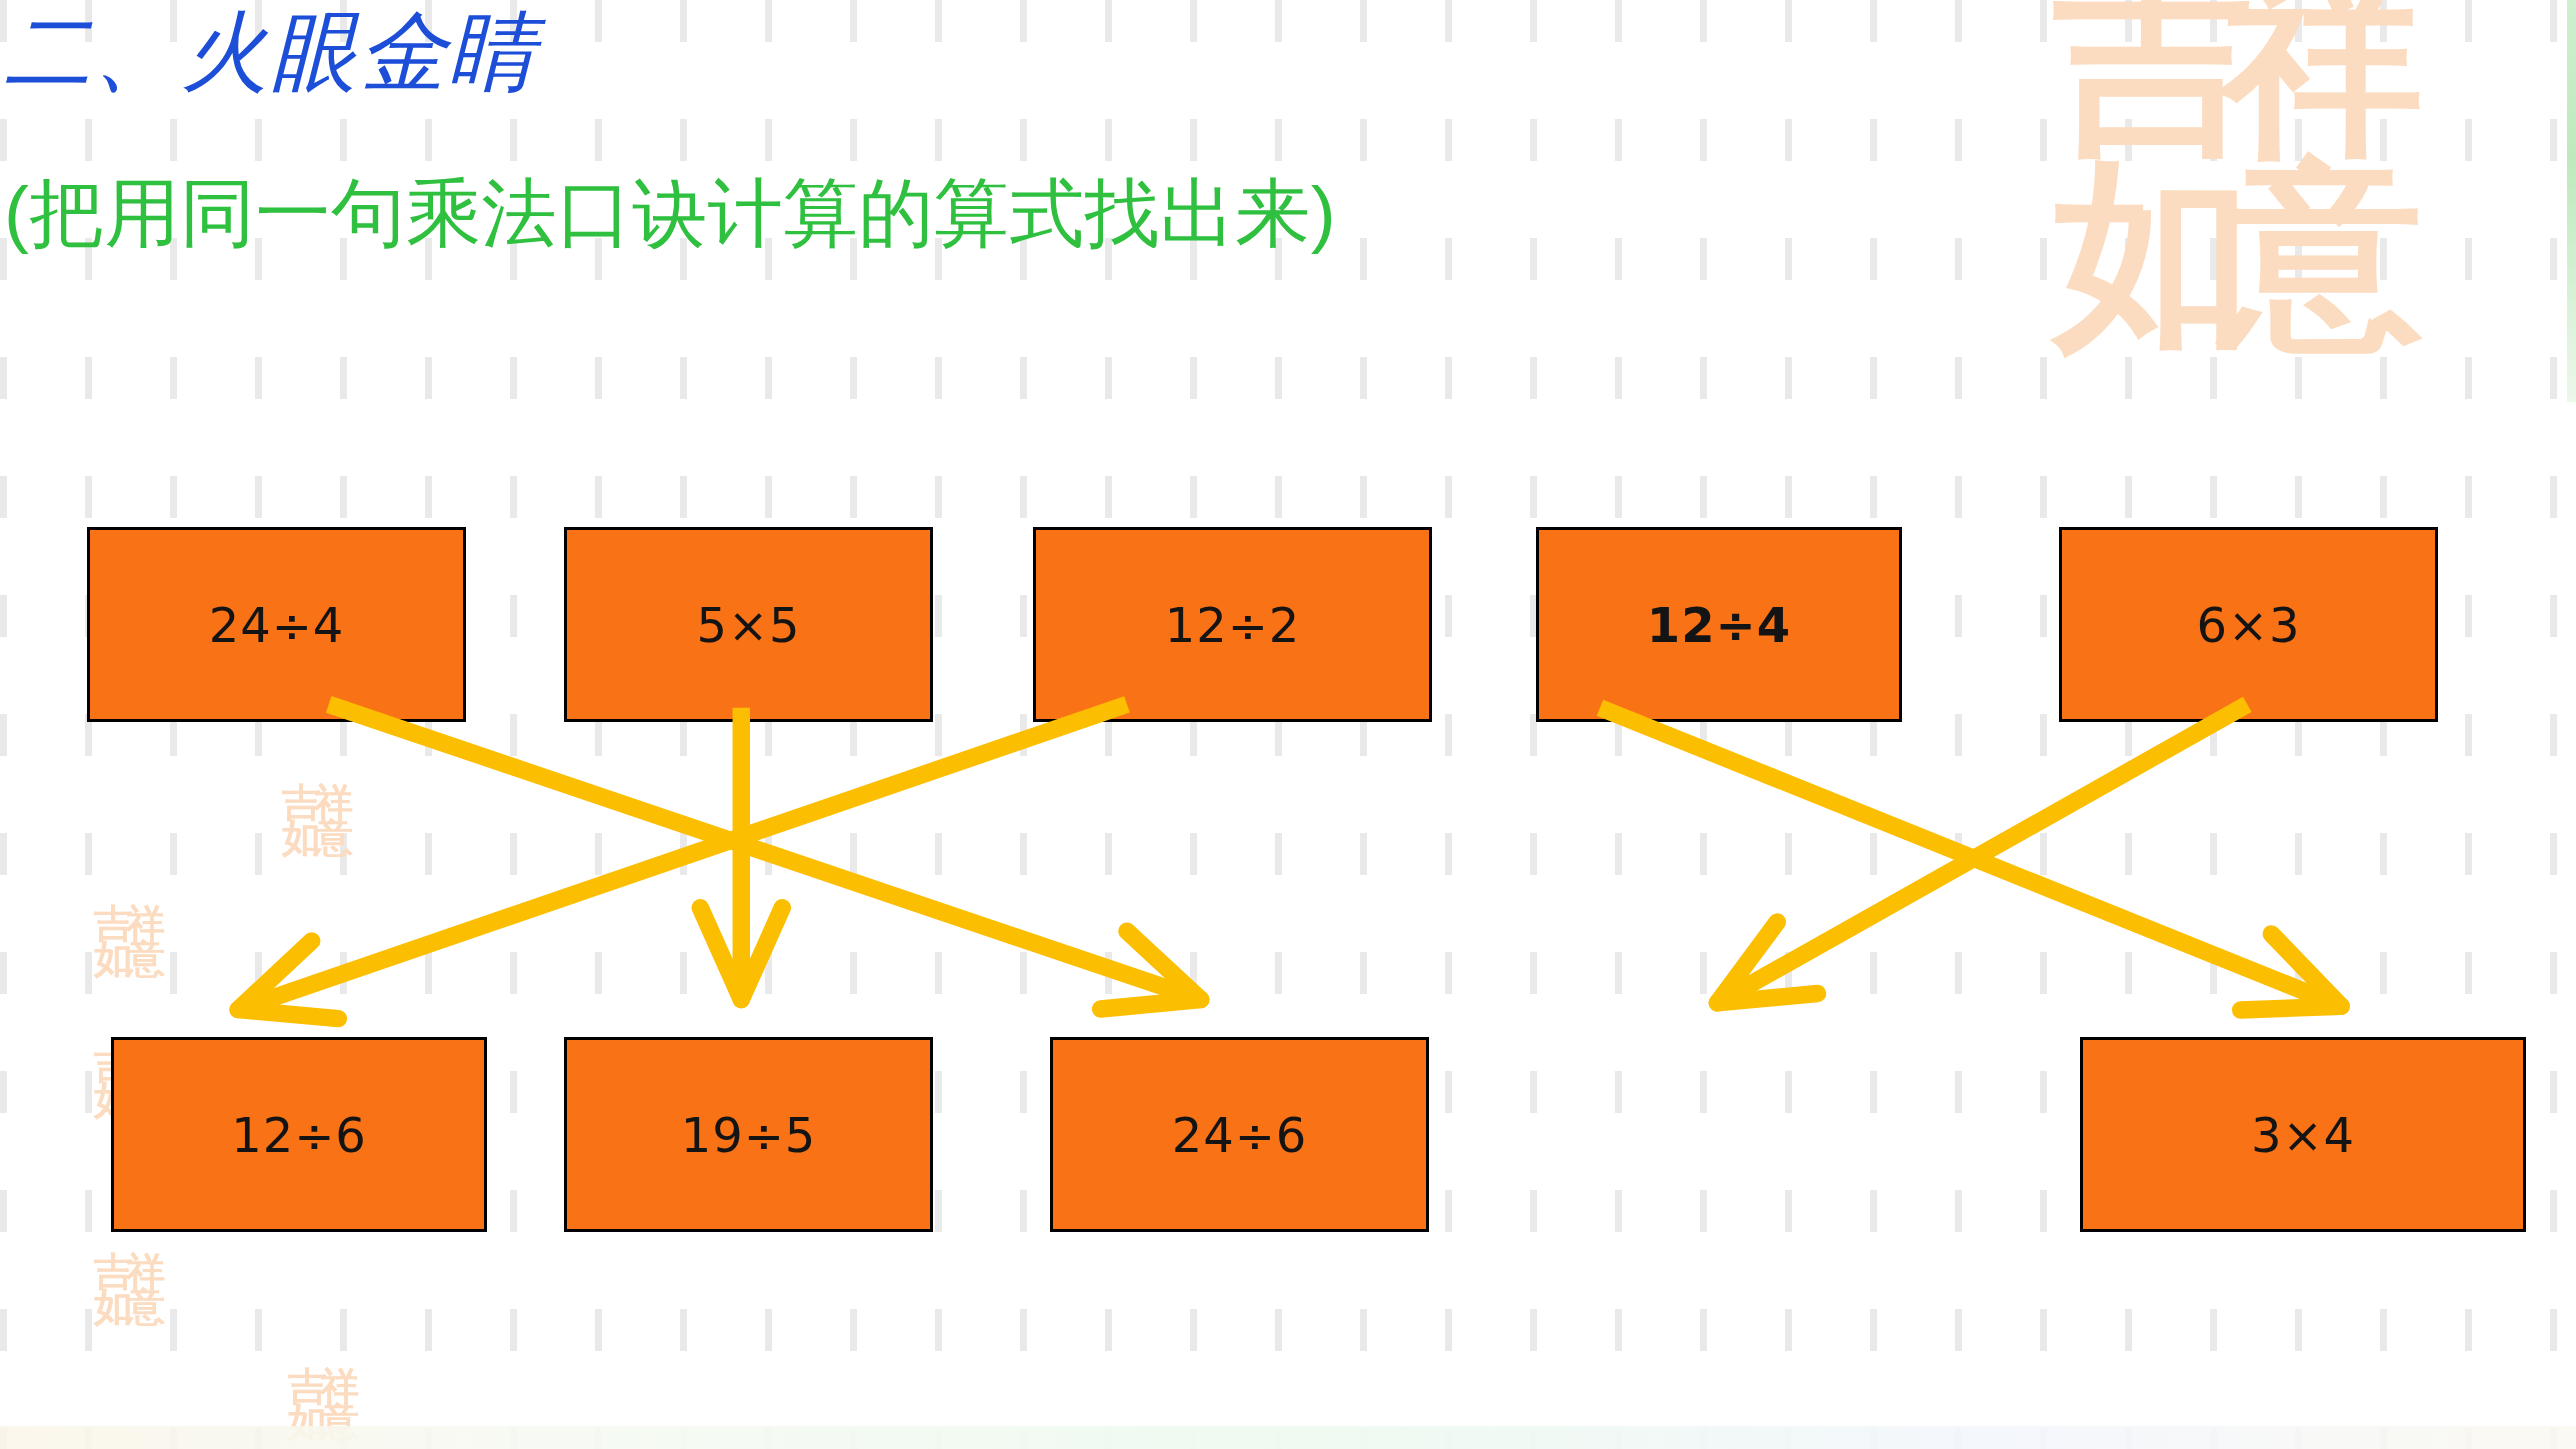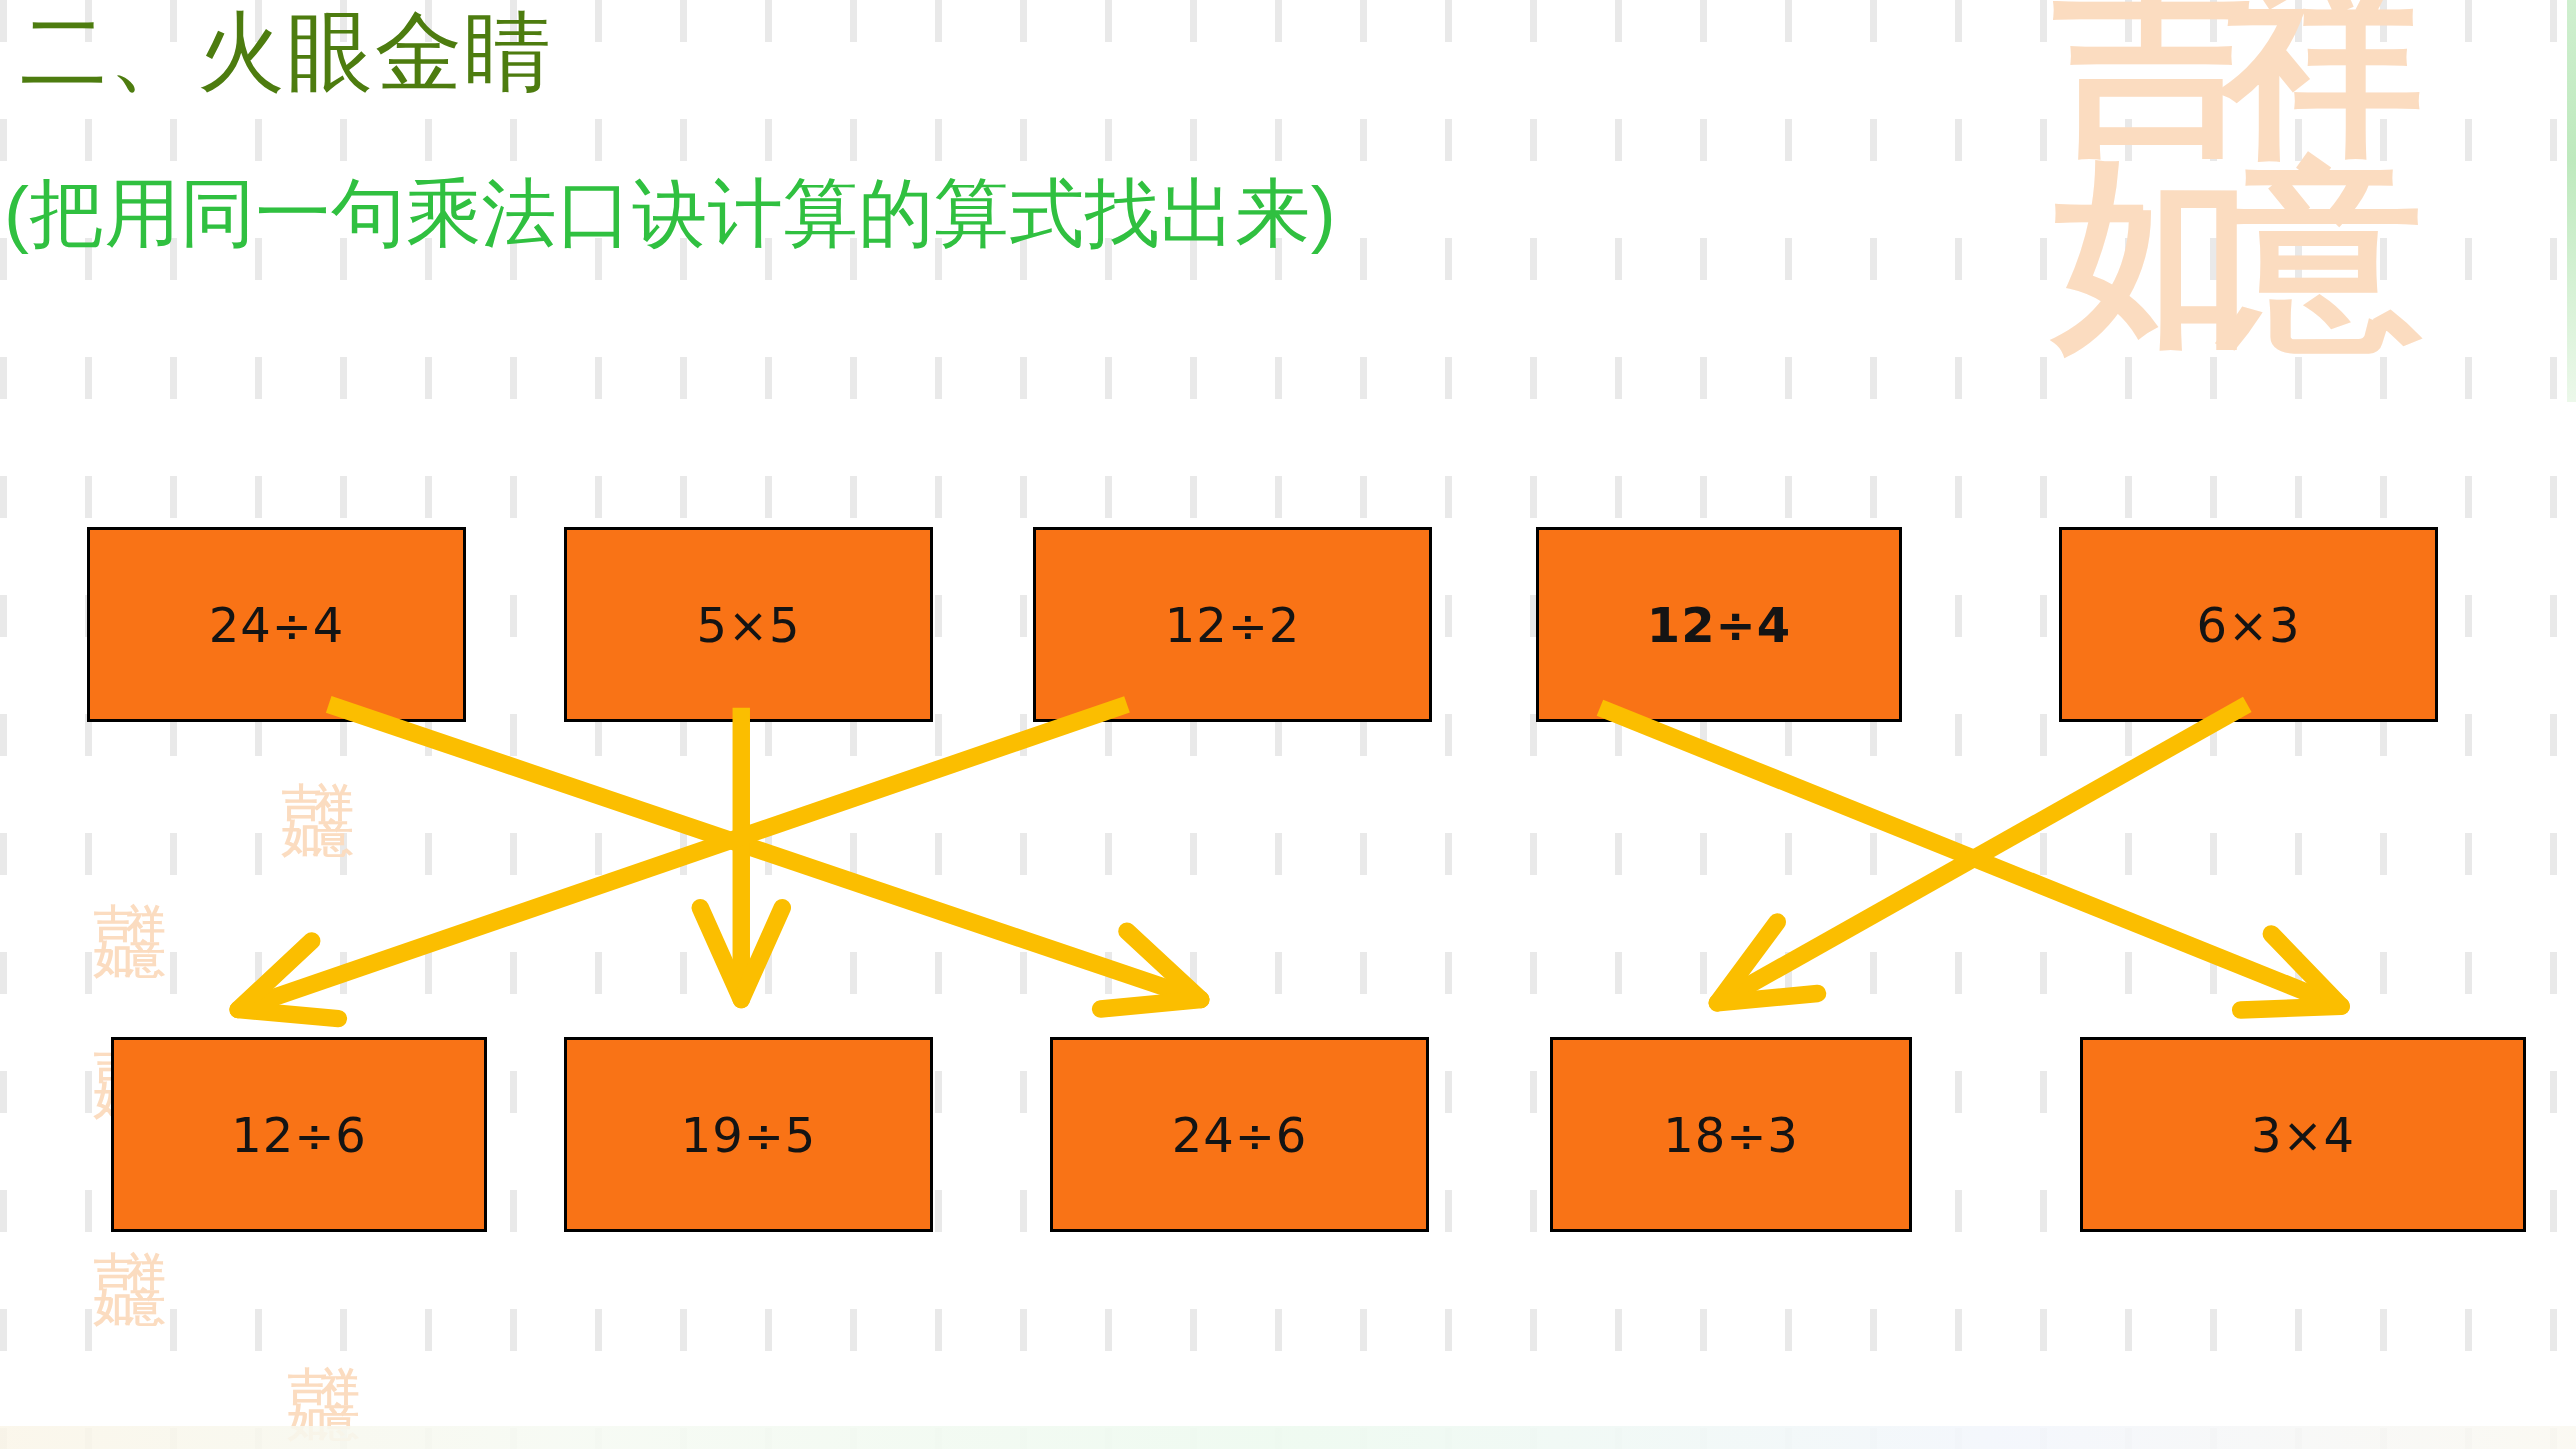--- a/index.html
+++ b/index.html
@@ -85,28 +85,29 @@
     background: linear-gradient(to bottom,
       rgba(168,226,168,0.55) 0%,
       rgba(168,226,168,0.75) 40%,
       rgba(200,235,195,0.35) 100%);
     pointer-events: none;
   }
 
   
   #title {
     position: absolute;
-    left: 20px;
+    left: 4px;
     top: 4px;
     font-size: 87px;
     line-height: 1.12;
-    color: #4d7c0f;
+    color: #1d4ed8;
     letter-spacing: 0.02em;
     white-space: nowrap;
     font-family: "DejaVu Sans", "Liberation Sans", sans-serif;
+    font-style: italic;
   }
   #subtitle {
     position: absolute;
     left: 4px;
     top: 172px;
     font-size: 75px;
     line-height: 1.1;
     color: #30C040;
     letter-spacing: 0.005em;
     white-space: nowrap;
@@ -163,21 +164,20 @@
 
   <div class="exp-box" style="left:87px;  top:506px;  width:379px; height:195px;">24÷4</div>
   <div class="exp-box" style="left:564px;  top:506px;  width:369px; height:195px;">5×5</div>
   <div class="exp-box" style="left:1033px; top:506px;  width:399px; height:195px;">12÷2</div>
   <div class="exp-box" style="left:1536px; top:506px;  width:366px; height:195px;font-weight:bold;">12÷4</div>
   <div class="exp-box" style="left:2059px; top:506px;  width:379px; height:195px;">6×3</div>
 
   <div class="exp-box" style="left:111px;  top:1016px; width:376px; height:195px;">12÷6</div>
   <div class="exp-box" style="left:564px;  top:1016px; width:369px; height:195px;">19÷5</div>
   <div class="exp-box" style="left:1050px; top:1016px; width:379px; height:195px;">24÷6</div>
-  <div class="exp-box" style="left:1550px; top:1016px; width:362px; height:195px;">18÷3</div>
   <div class="exp-box" style="left:2080px; top:1016px; width:446px; height:195px;">3×4</div>
 
   <svg id="arrows" width="2576" height="1449" viewBox="0 0 3840 2160">
       <g>
         <line x1="490" y1="1050" x2="1790" y2="1490" stroke="#FBBE00" stroke-width="26" stroke-linecap="butt"></line>
         <line x1="1790" y1="1490" x2="1640.657169921115" y2="1504.0256587734507" stroke="#FBBE00" stroke-width="26" stroke-linecap="round"></line>
         <line x1="1790" y1="1490" x2="1679.8751023077002" y2="1388.1544949039944" stroke="#FBBE00" stroke-width="26" stroke-linecap="round"></line>
       </g>
       <g>
         <line x1="1105" y1="1055" x2="1105" y2="1490" stroke="#FBBE00" stroke-width="26" stroke-linecap="butt"></line>

